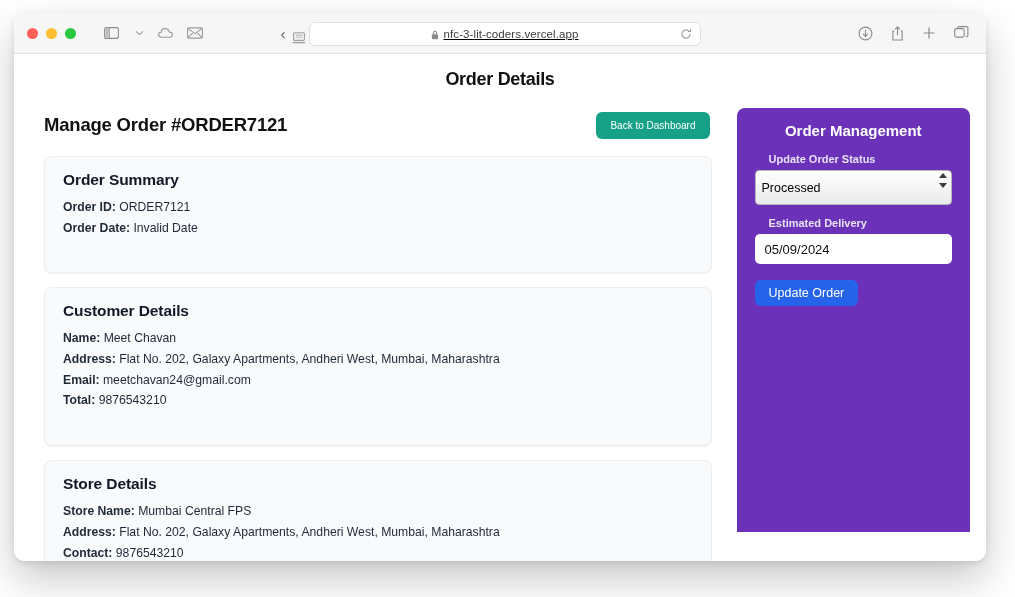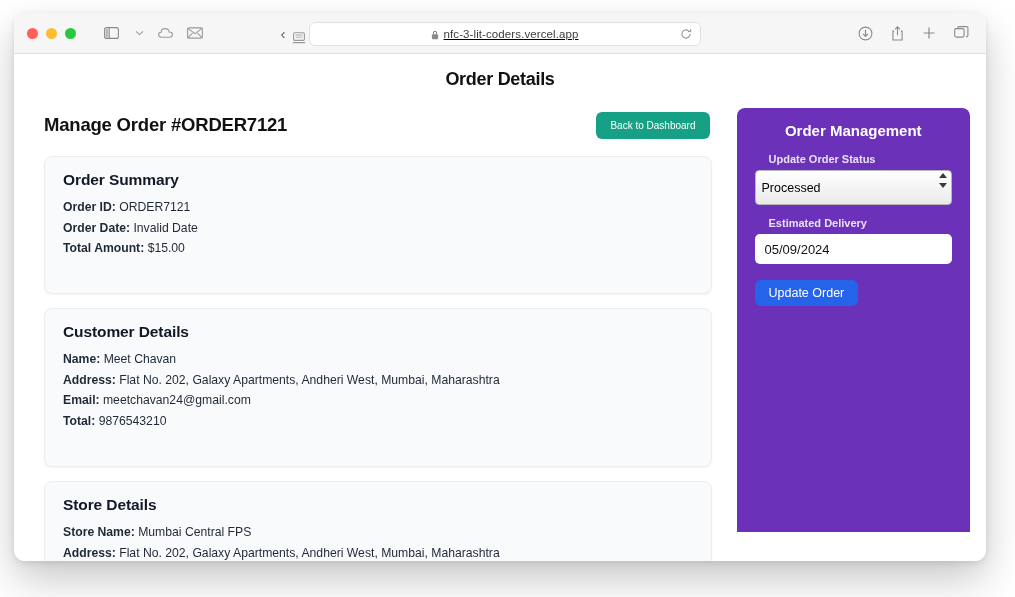--- a/index.html
+++ b/index.html
@@ -386,24 +386,20 @@
         <div class="card">
           <h2>Order Summary</h2>
           <p>
             <b>Order ID:</b>
             <span>ORDER7121</span>
           </p>
           <p>
             <b>Order Date:</b>
             <span>Invalid Date</span>
           </p>
-          <p>
-            <b>Total Amount:</b>
-            <span>$15.00</span>
-          </p>
         </div>
 
         <div class="card">
           <h2>Customer Details</h2>
           <p>
             <b>Name:</b>
             <span>Meet Chavan</span>
           </p>
           <p>
             <b>Address:</b>

